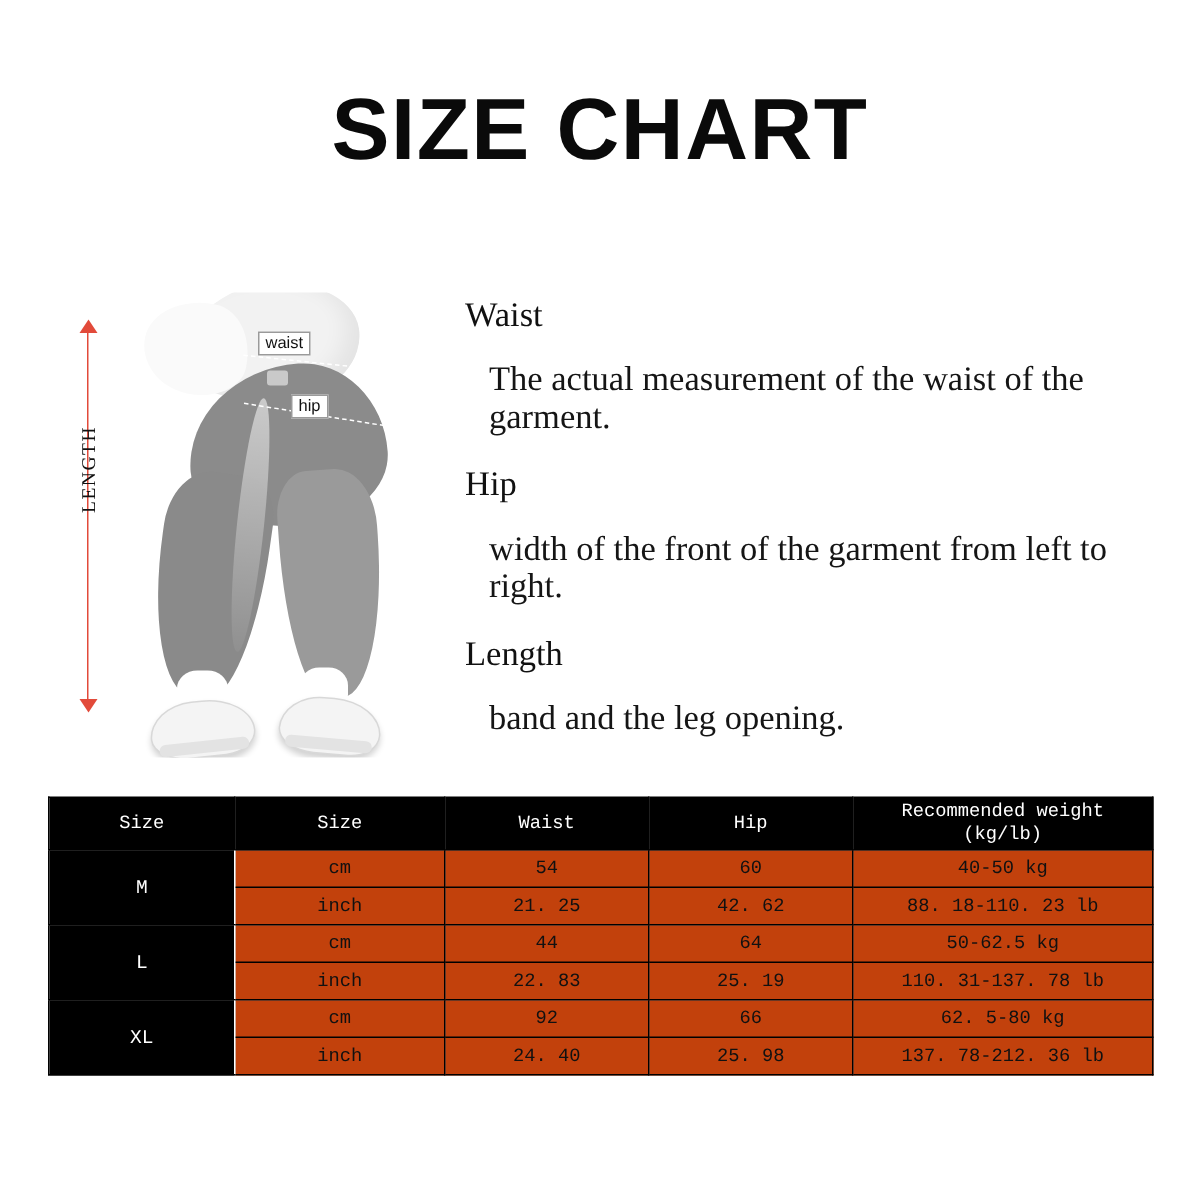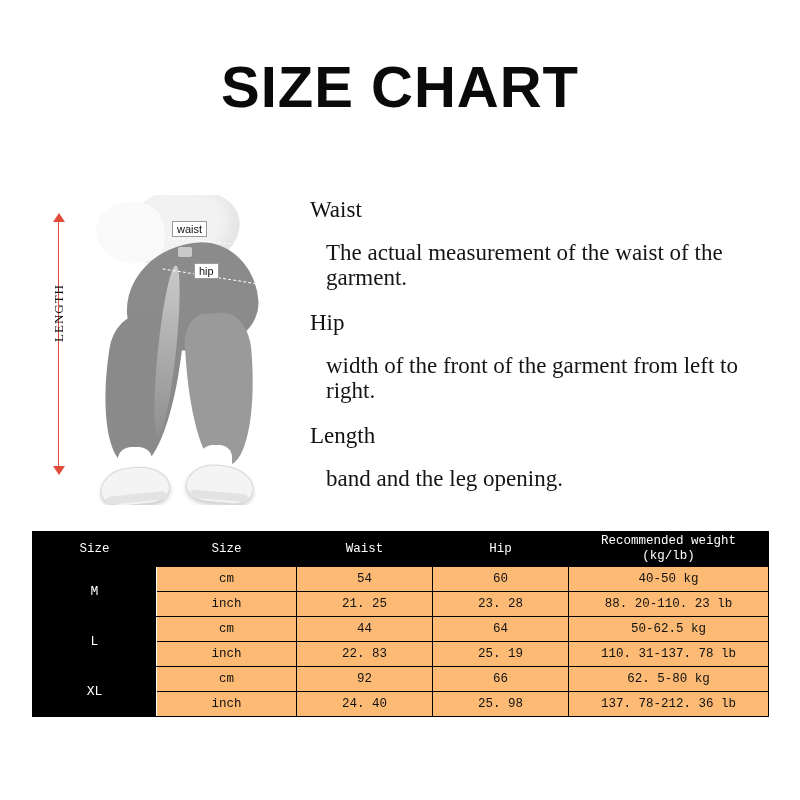--- a/index.html
+++ b/index.html
@@ -247,21 +247,21 @@
     width: 736px;
     table-layout: fixed;
     font-family: "Liberation Mono", monospace;
   }
   table.size-table th,
   table.size-table td {
     border: 1px solid #ffffff;
     text-align: center;
     font-size: 12.5px;
     color: #111;
-    background: #fdba74;
+    background: #c2410c;
     height: 24px;
     padding: 0 2px;
   }
   table.size-table thead th {
     background: #000000;
     color: #ffffff;
     height: 34px;
     font-weight: normal;
     font-size: 12.5px;
     border: 1px solid #000000;
@@ -366,22 +366,22 @@
         <tr>
           <td class="sizecell" rowspan="2">M</td>
           <td class="unit">cm</td>
           <td class="val">54</td>
           <td class="val">60</td>
           <td class="val">40-50 kg</td>
         </tr>
         <tr>
           <td class="unit">inch</td>
           <td class="val">21. 25</td>
-          <td class="val">23. 28</td>
-          <td class="val">88. 20-110. 23  lb</td>
+          <td class="val">42. 62</td>
+          <td class="val">88. 18-110. 23  lb</td>
         </tr>
 
         <tr>
           <td class="sizecell" rowspan="2">L</td>
           <td class="unit">cm</td>
           <td class="val">44</td>
           <td class="val">64</td>
           <td class="val">50-62.5  kg</td>
         </tr>
         <tr>

